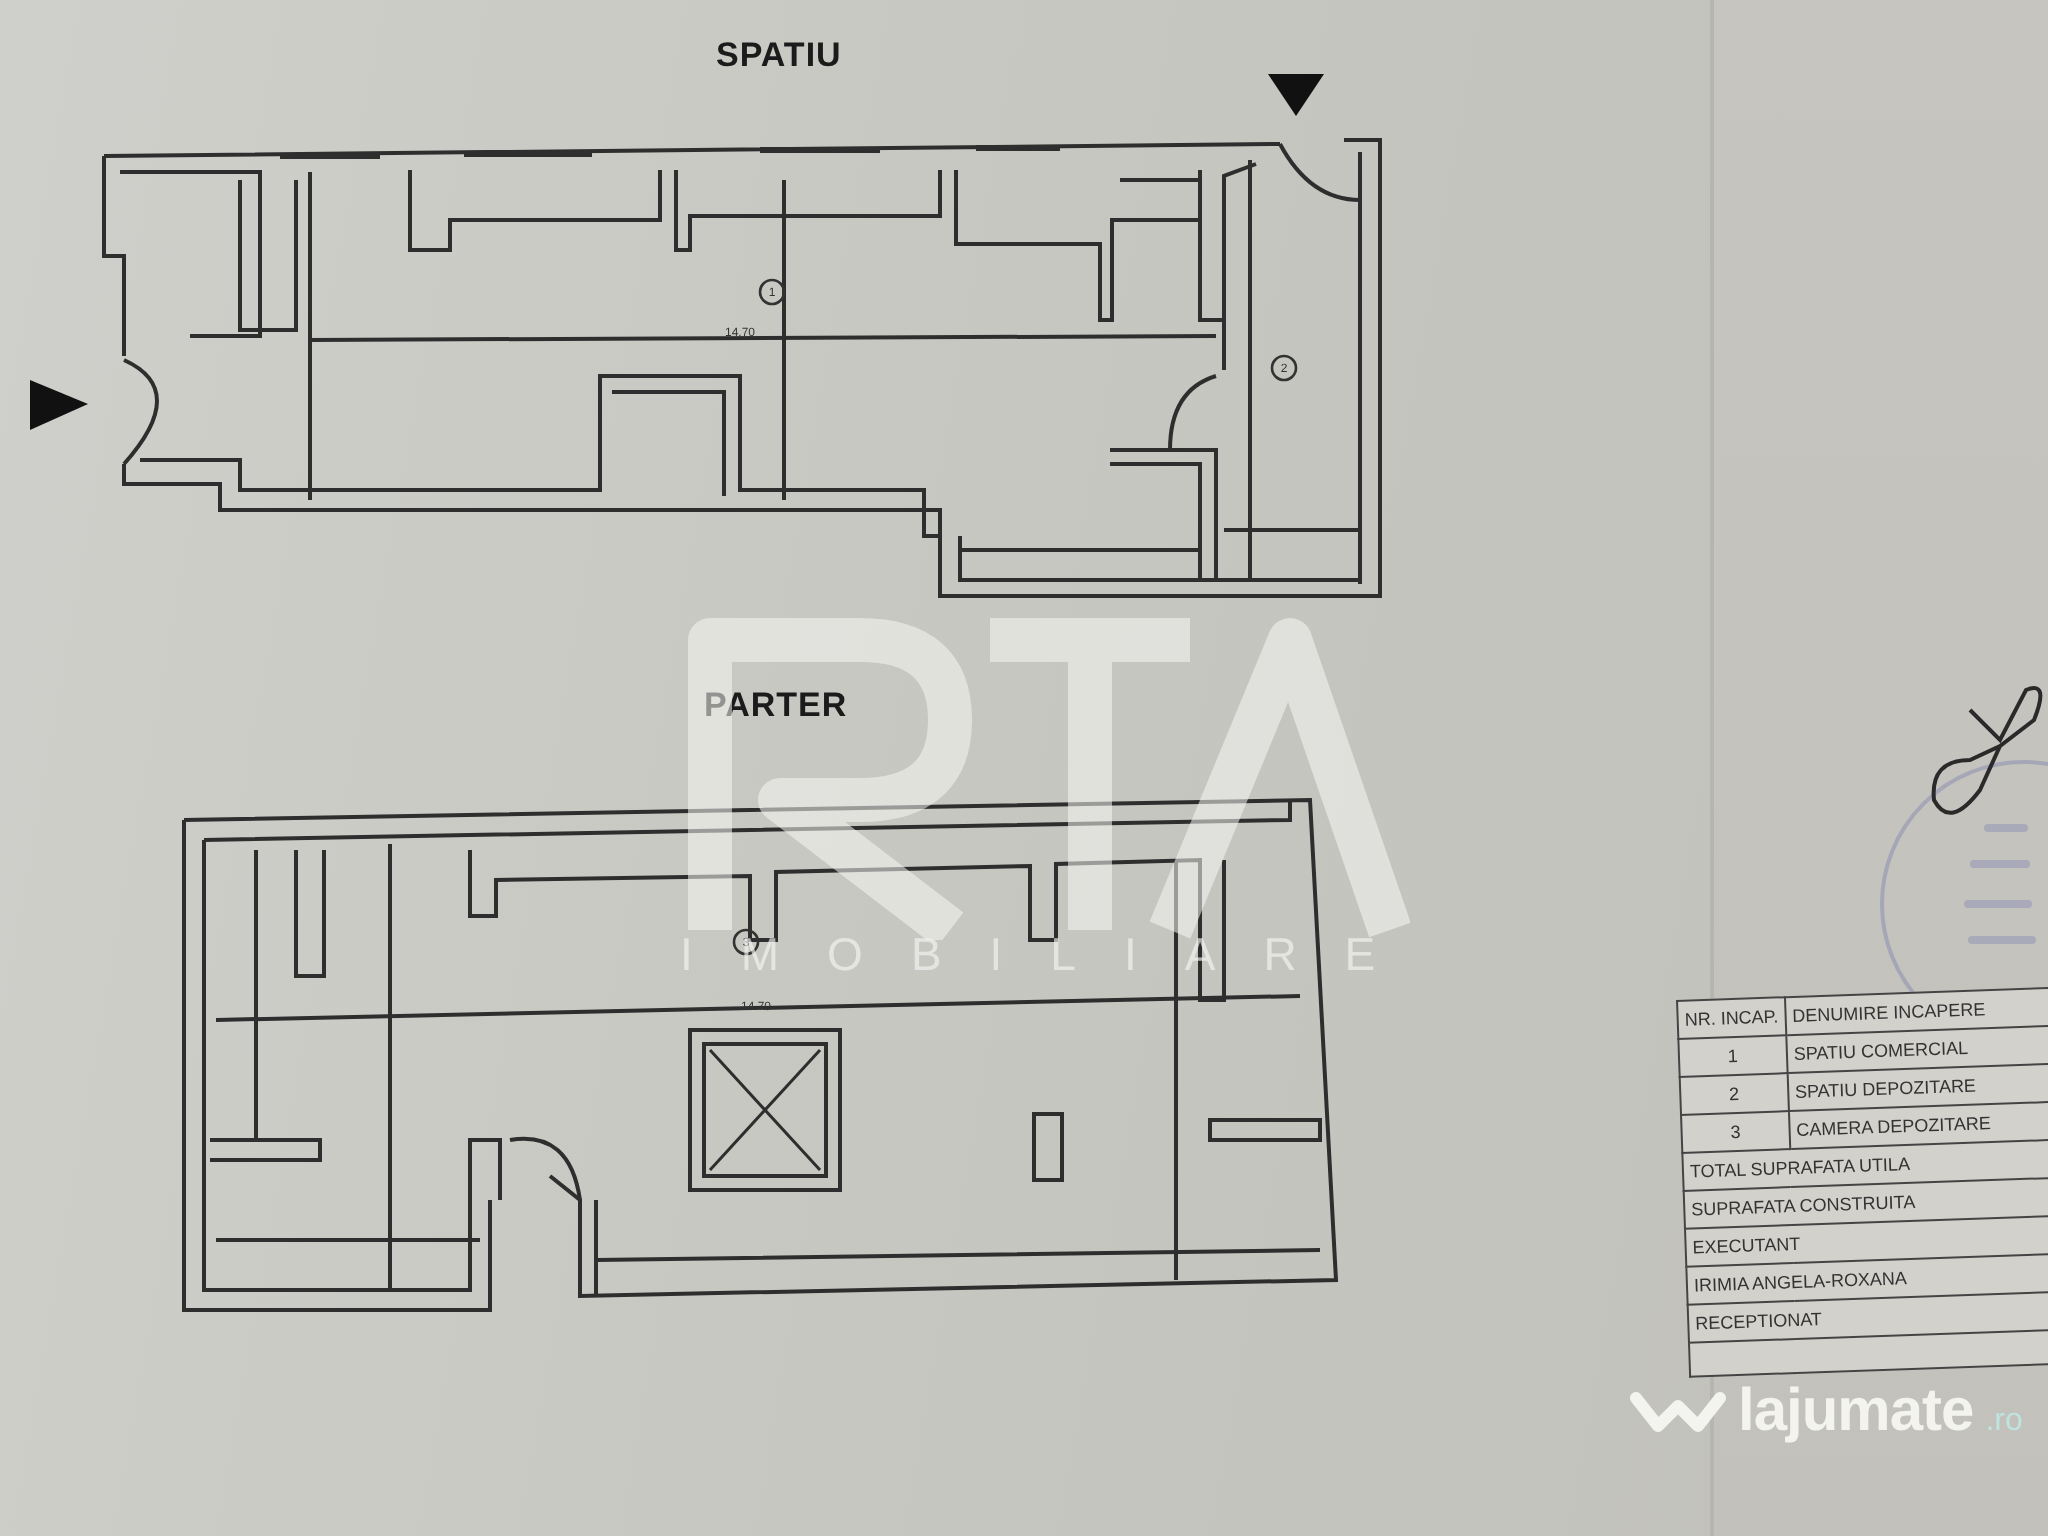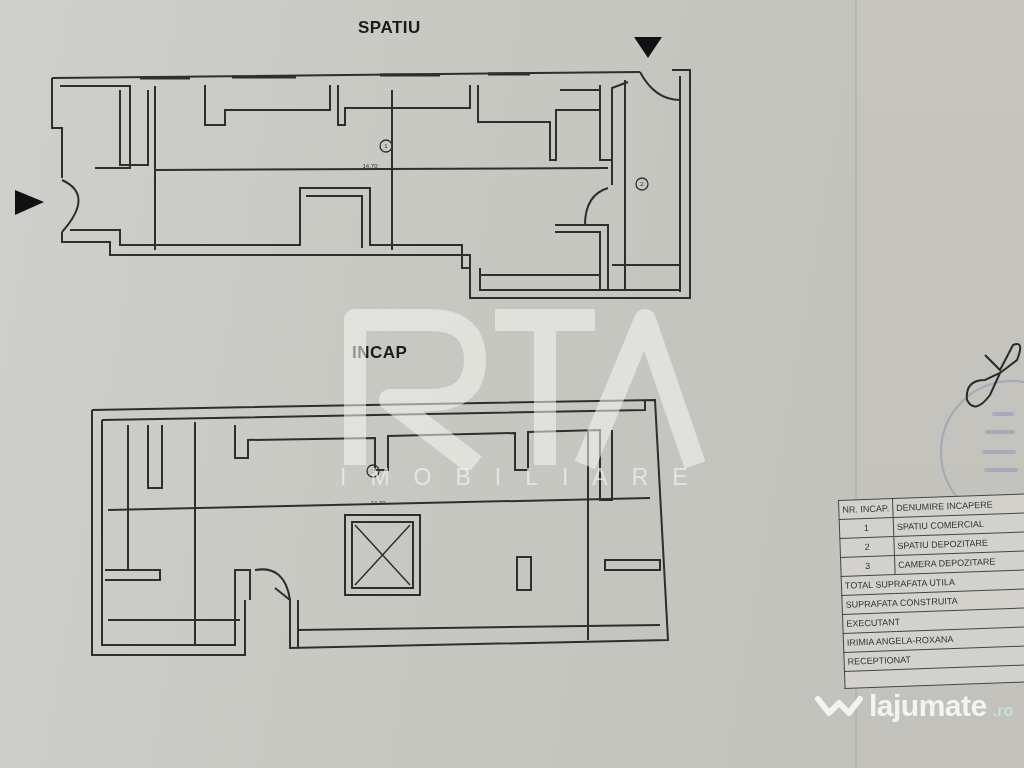--- a/index.html
+++ b/index.html
@@ -39,30 +39,30 @@
     .stamp {
       position: absolute; left: 940px; top: 380px; width: 140px; height: 140px;
       border-radius: 50%; border: 2px solid #8a8fb2; opacity: 0.55;
     }
     .stamp-line { position: absolute; left: 990px; height: 4px; background: #8e92b6; opacity: 0.5; border-radius: 2px; }
     .brand {
       position: absolute; left: 815px; top: 688px; height: 36px;
       display: flex; align-items: center; gap: 6px; color: #f3f3f0;
     }
     .brand-text { font-size: 30px; font-weight: bold; letter-spacing: -0.5px; }
-    .brand-tld { font-size: 16px; font-weight: bold; color: #bfe3df; margin-top: 10px; }
+    .brand-tld { font-size: 16px; font-weight: normal; color: #bfe3df; margin-top: 10px; }
   </style>
 </head>
 <body>
 
 <div class="paper"></div>
 <div class="paper-right"></div>
 
 <div class="title" style="left:358px; top:18px;">SPATIU</div>
-<div class="title" style="left:352px; top:343px;">INCAP</div>
+<div class="title" style="left:352px; top:343px;">PARTER</div>
 
 <svg class="plan" width="1024" height="768" viewBox="0 0 1024 768">
   <g fill="none" stroke="#2e2e2e" stroke-width="2">
 
     <g>
 
       <path d="M52 78 L640 72 M52 78 L52 128 L62 128 L62 178"></path>
       <path d="M60 86 L130 86 L130 168 L95 168"></path>
       <path d="M62 232 L62 242 L110 242 L110 255 L470 255 L470 298 L690 298 L690 70 L672 70"></path>
       <path d="M70 230 L120 230 L120 245 L300 245 L300 188 L370 188 L370 245 L462 245 L462 268 L470 268"></path>

